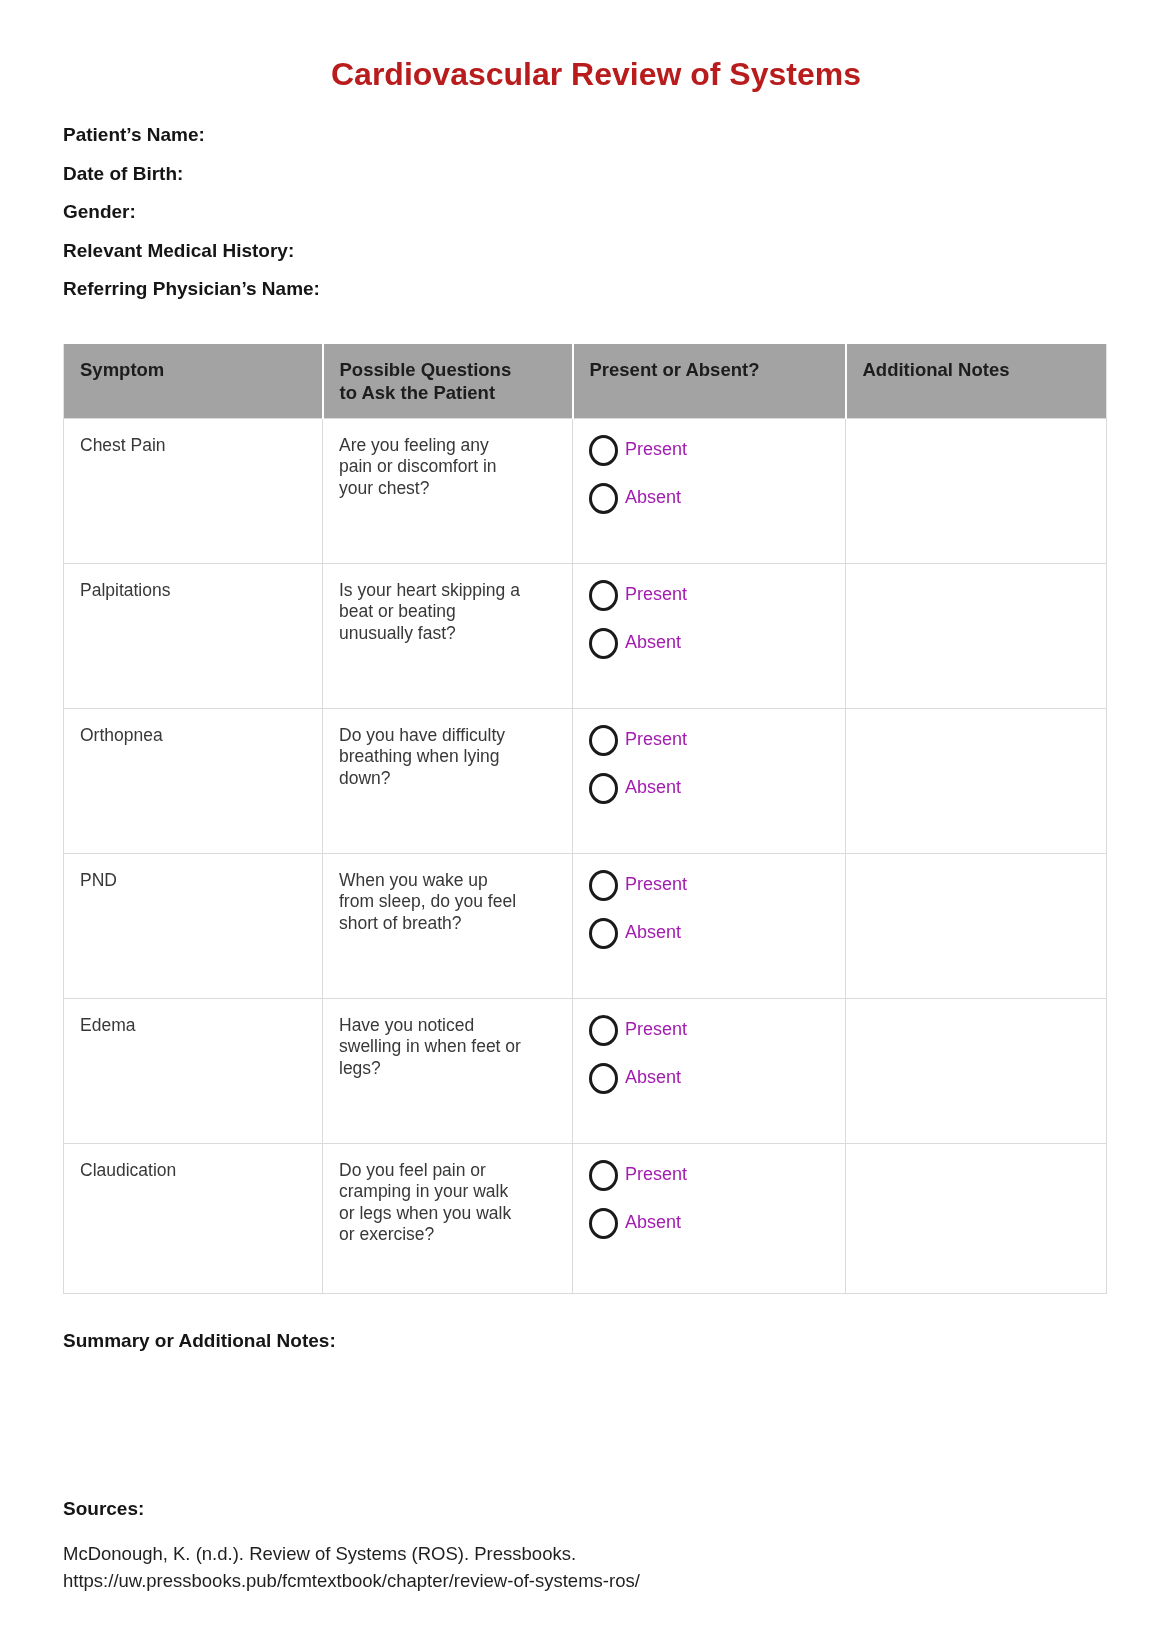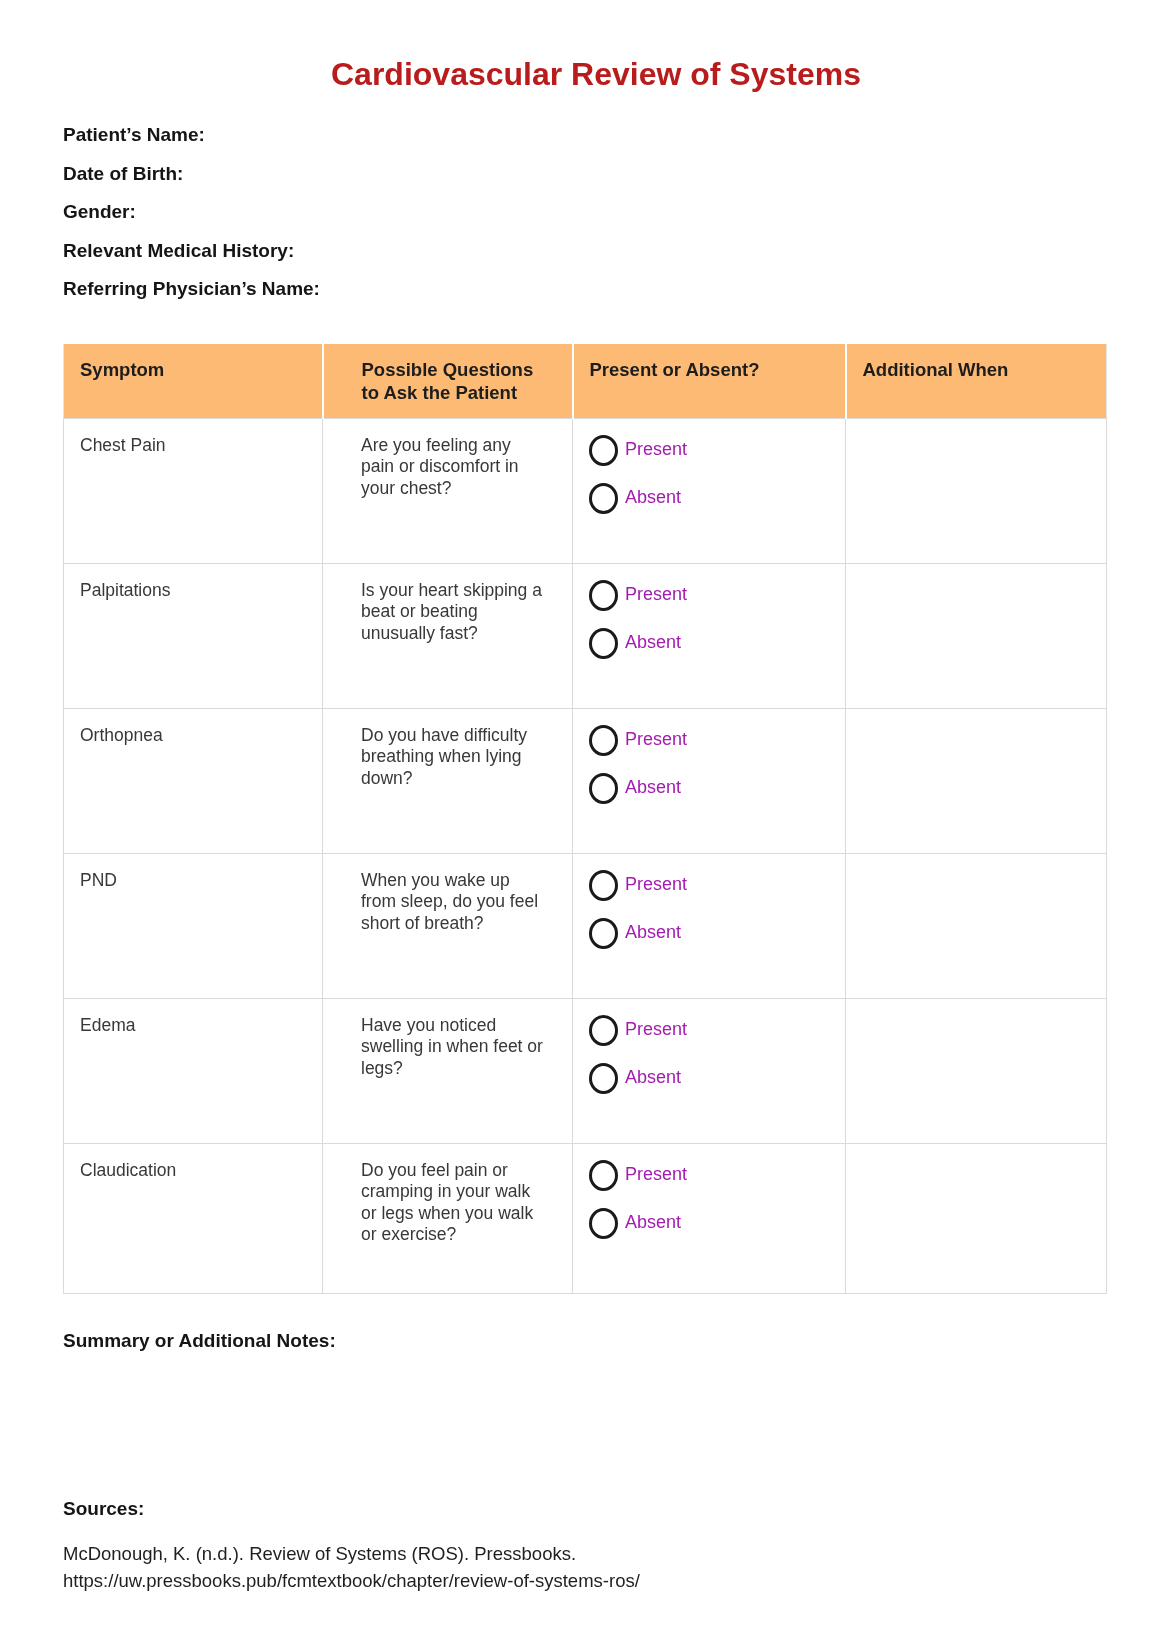--- a/index.html
+++ b/index.html
@@ -45,21 +45,21 @@
     top: 344px;
     width: 1043px;
     border-collapse: collapse;
     table-layout: fixed;
   }
   .ros-table col.c1 { width: 259px; }
   .ros-table col.c2 { width: 250px; }
   .ros-table col.c3 { width: 273px; }
   .ros-table col.c4 { width: 261px; }
   .ros-table th {
-    background: #fdba74;
+    background: #a3a3a3;
     border: 2px solid #ffffff;
     border-top: none;
     border-bottom: 1px solid #dadada;
     text-align: left;
     vertical-align: top;
     padding: 14px 14px 0 16px;
     font-size: 18.5px;
     font-weight: bold;
     color: #1d1d1d;
     line-height: 23px;
@@ -73,21 +73,20 @@
     border: 1px solid #dadada;
     vertical-align: top;
     padding: 16px 14px 0 16px;
     font-size: 17.5px;
     color: #383838;
     line-height: 21.5px;
   }
   .wrap-narrow {
     display: inline-block;
     max-width: 186px;
-    margin-left: 22px;
   }
   .response-cell { padding-top: 27px; }
   .radio-row {
     display: flex;
     align-items: center;
     gap: 7px;
   }
   .radio-row.first { margin-bottom: 17px; }
   .radio-circle {
     width: 23px;
@@ -151,21 +150,21 @@
         <col class="c1">
         <col class="c2">
         <col class="c3">
         <col class="c4">
       </colgroup>
     <thead>
       <tr>
         <th><span>Symptom</span></th>
         <th><span class="wrap-narrow">Possible Questions to Ask the Patient</span></th>
         <th><span>Present or Absent?</span></th>
-        <th><span>Additional When</span></th>
+        <th><span>Additional Notes</span></th>
       </tr>
     </thead>
     <tbody>
       <tr>
         <td class="symptom-cell">Chest Pain</td>
         <td class="question-cell"><span class="wrap-narrow">Are you feeling any pain or discomfort in your chest?</span></td>
         <td class="response-cell">
           <div class="radio-row first">
             <span class="radio-circle"></span>
             <span class="radio-label">Present</span>

